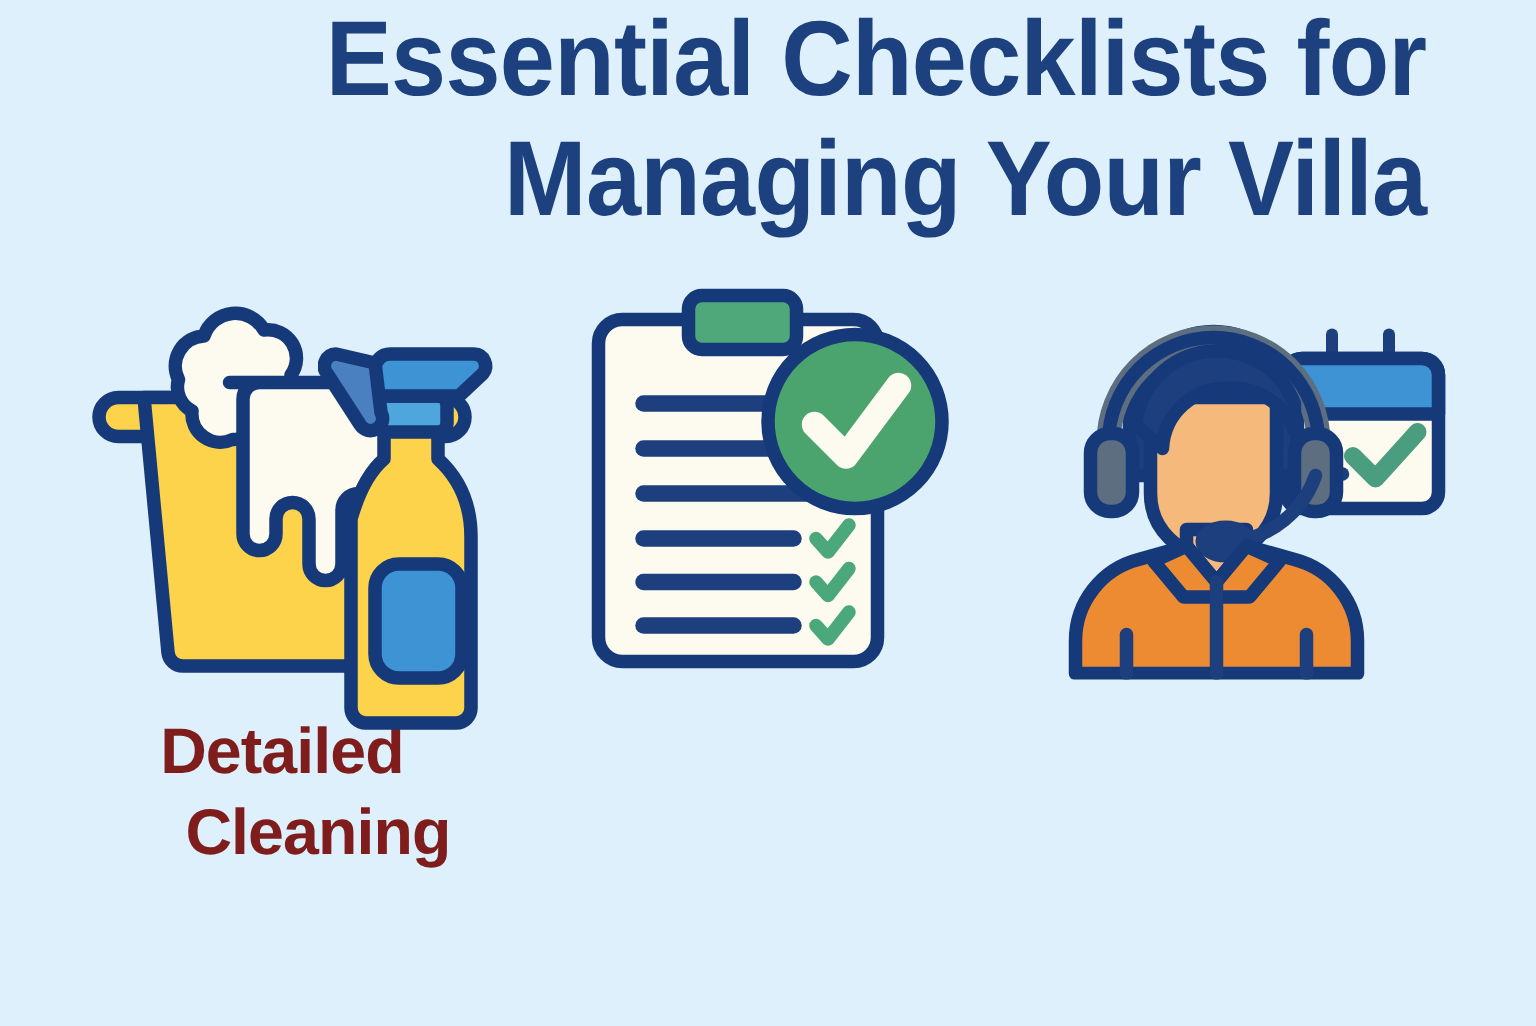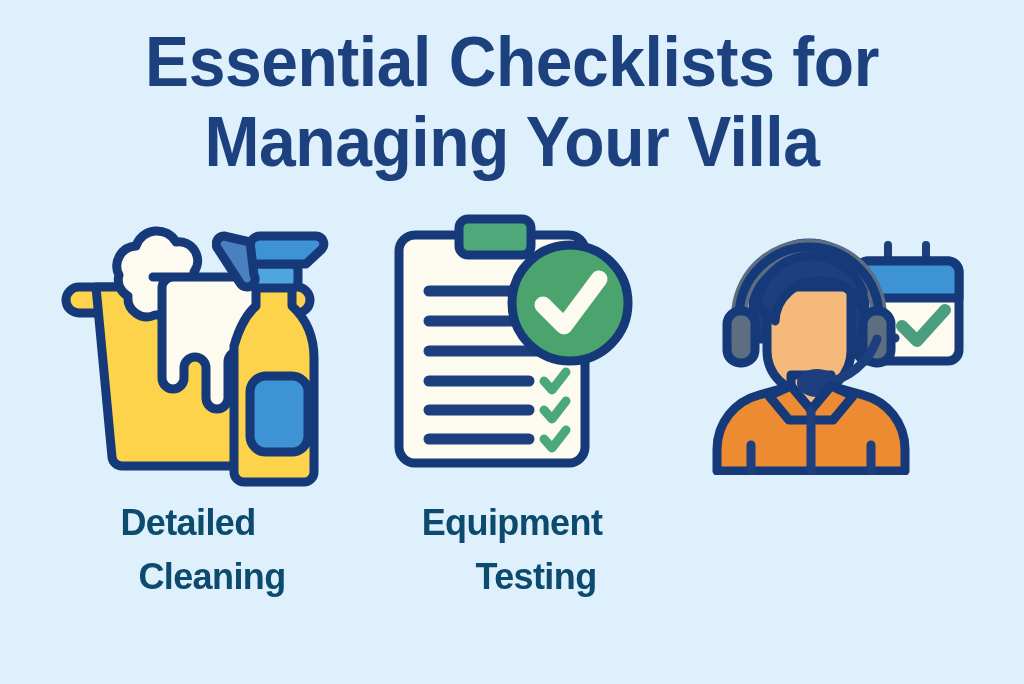--- a/index.html
+++ b/index.html
@@ -19,22 +19,21 @@
     width: 1024px;
     height: 684px;
     background: #ddf0fb;
     box-sizing: border-box;
     display: flex;
     flex-direction: column;
     align-items: center;
   }
   .title-block {
     width: 100%;
-    text-align: center;
-    margin-top: 22px;
+    text-align: right;
     padding: 0 40px;
     box-sizing: border-box;
   }
   .title-line {
     color: #1d417e;
     font-family: "Liberation Sans Narrow", "Liberation Sans", sans-serif;
     font-weight: bold;
     font-size: 71px;
     line-height: 80px;
     letter-spacing: -0.5px;
@@ -61,24 +60,24 @@
     height: 272px;
     display: flex;
     align-items: center;
     justify-content: center;
   }
   .icon-wrap svg {
     display: block;
   }
   .card-label {
     margin-top: 16px;
-    color: #0c4a6e;
+    color: #7f1d1d;
     font-family: "Liberation Sans", sans-serif;
     font-weight: bold;
-    font-size: 36px;
+    font-size: 43px;
     line-height: 54px;
     text-align: center;
     letter-spacing: -0.6px;
   }
   .card-label .l2 {
     display: block;
     margin-left: 48px;
   }
 </style>
 </head>
@@ -140,24 +139,20 @@
               <polyline points="163,168 171,177 185,159"></polyline>
               <polyline points="163,197 171,206 185,188"></polyline>
               <polyline points="163,226 171,235 185,217"></polyline>
             </g>
 
             <circle cx="189" cy="90" r="58" fill="#4ba36e"></circle>
             <polyline points="162,92 183,113 218,66" fill="none" stroke="#fdfbef" stroke-width="17" stroke-linecap="round" stroke-linejoin="round"></polyline>
           </g>
         </svg>
       </div>
-      <div class="card-label">
-        <span>Equipment</span>
-        <span class="l2">Testing</span>
-      </div>
     </div>
 
     <div class="card">
       <div class="icon-wrap">
         <svg width="262" height="262" viewBox="0 0 262 262" aria-hidden="true">
           <g stroke="#16397a" stroke-width="9" stroke-linejoin="round" stroke-linecap="round">
 
             <g stroke="#1d3f7d" stroke-width="8" stroke-linecap="round">
               <line x1="183" y1="32" x2="183" y2="66"></line>
               <line x1="221" y1="32" x2="221" y2="66"></line>

